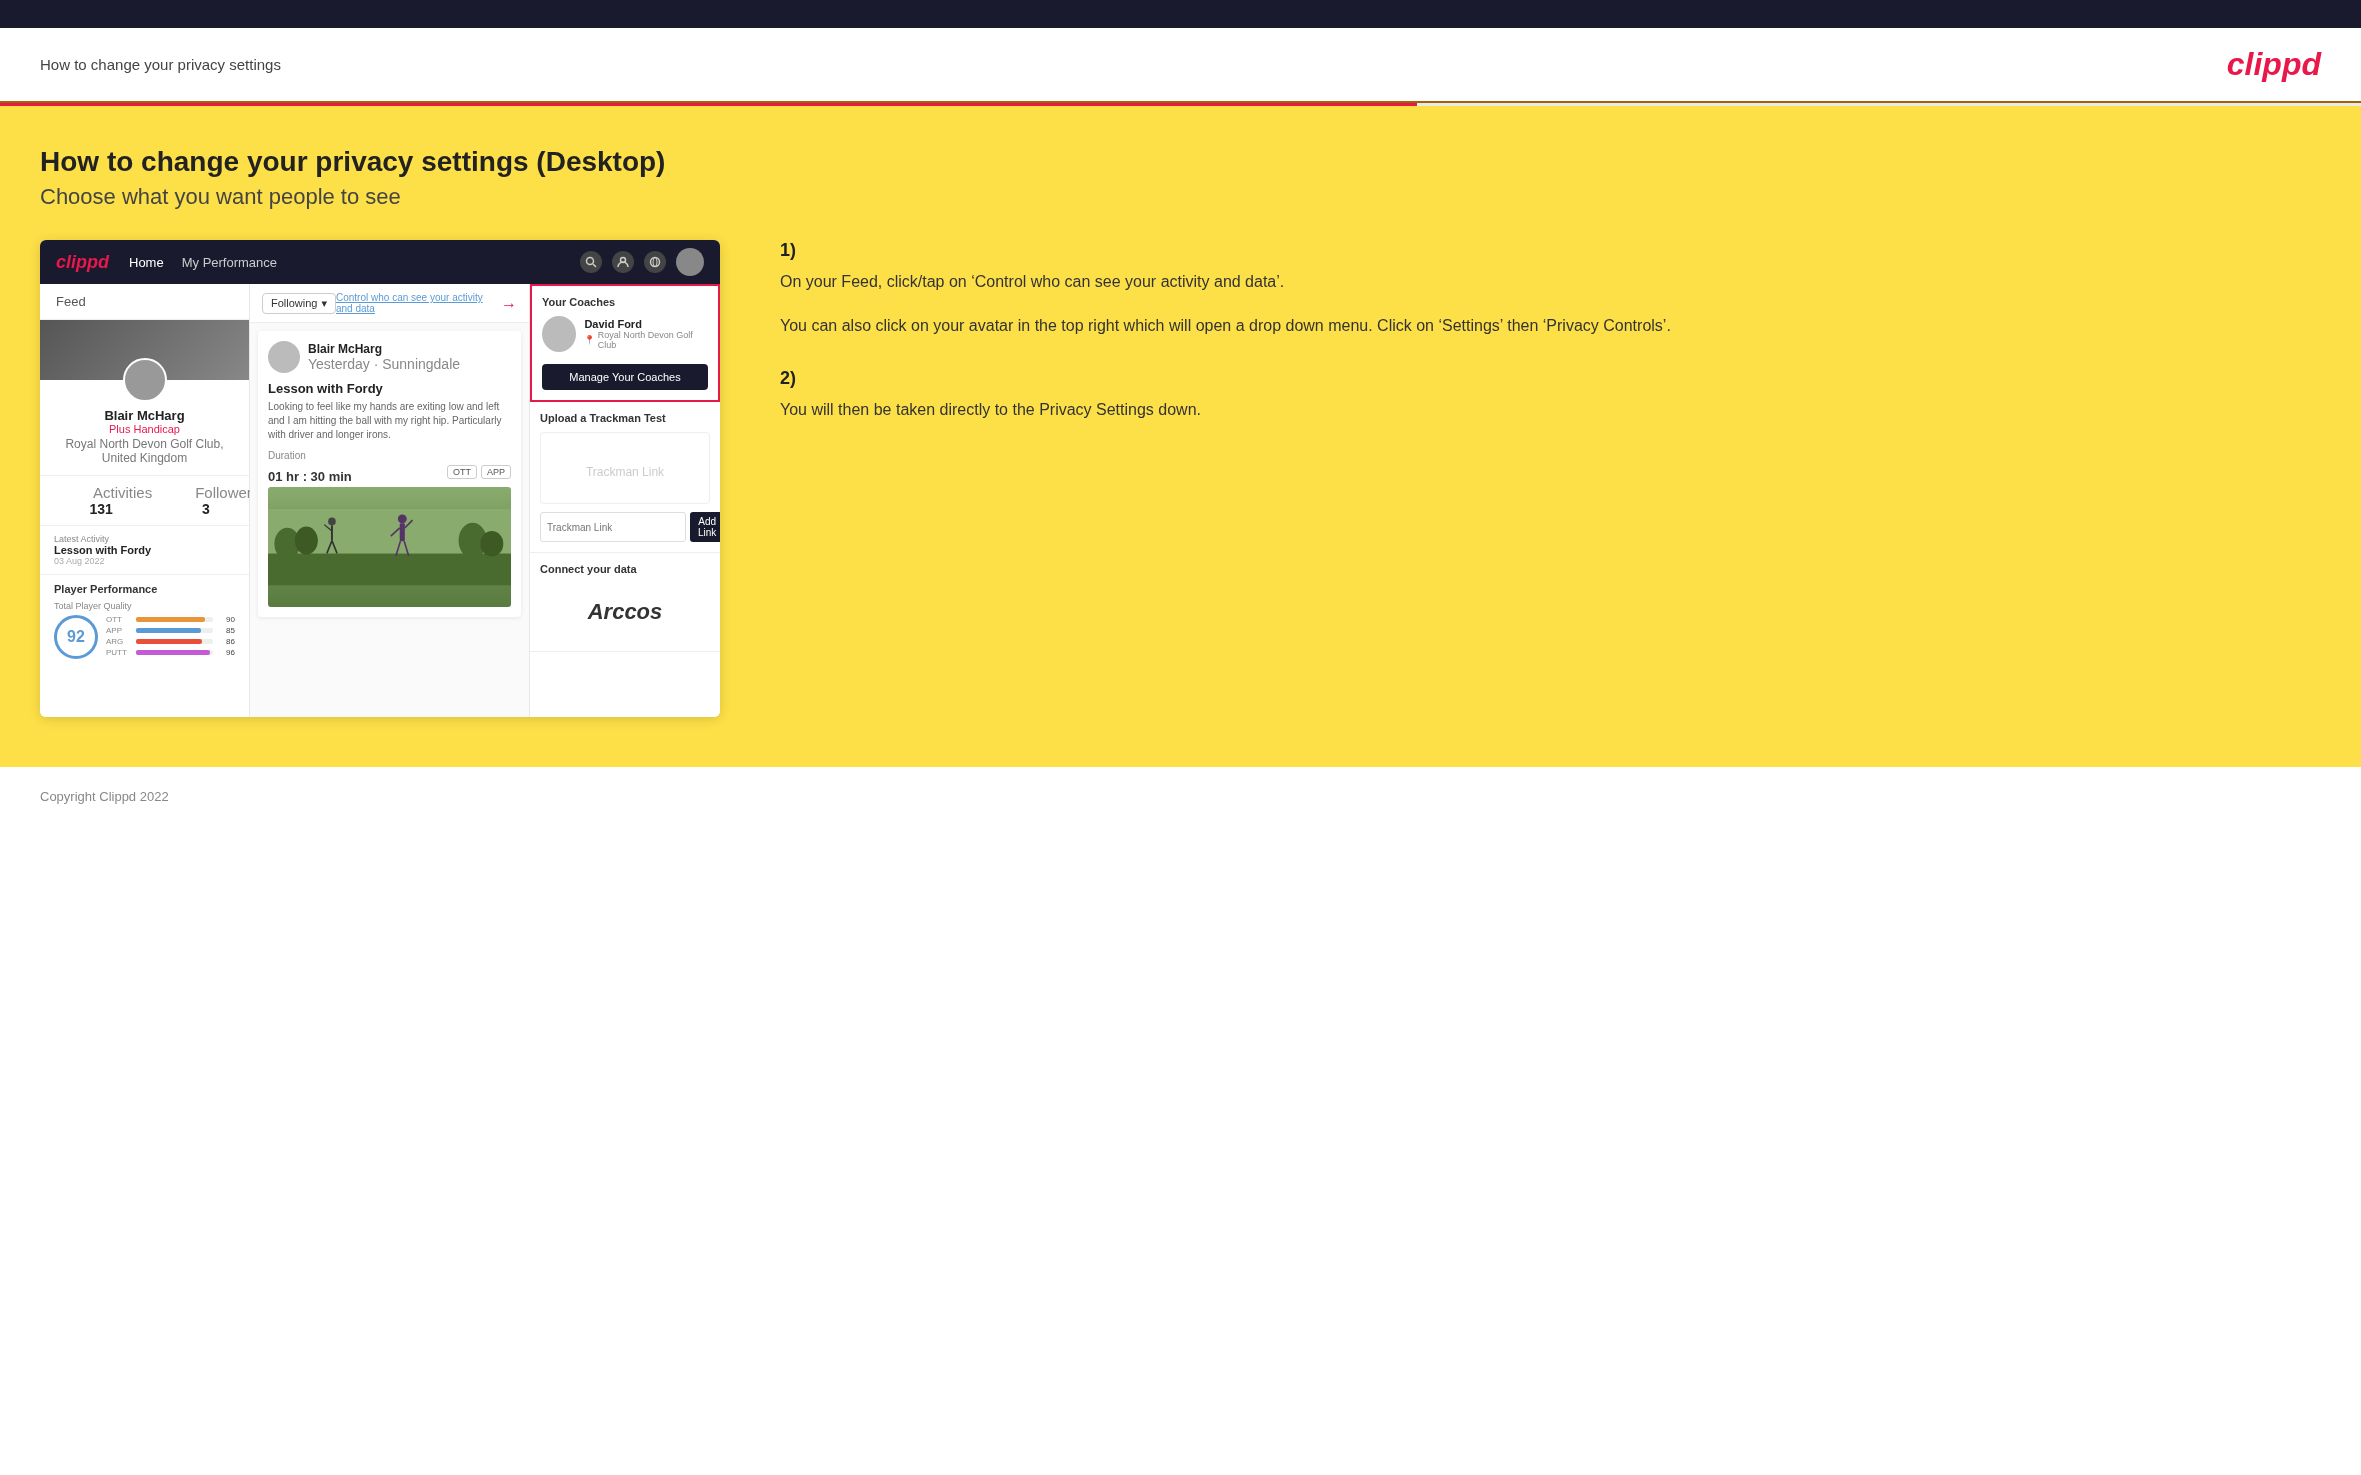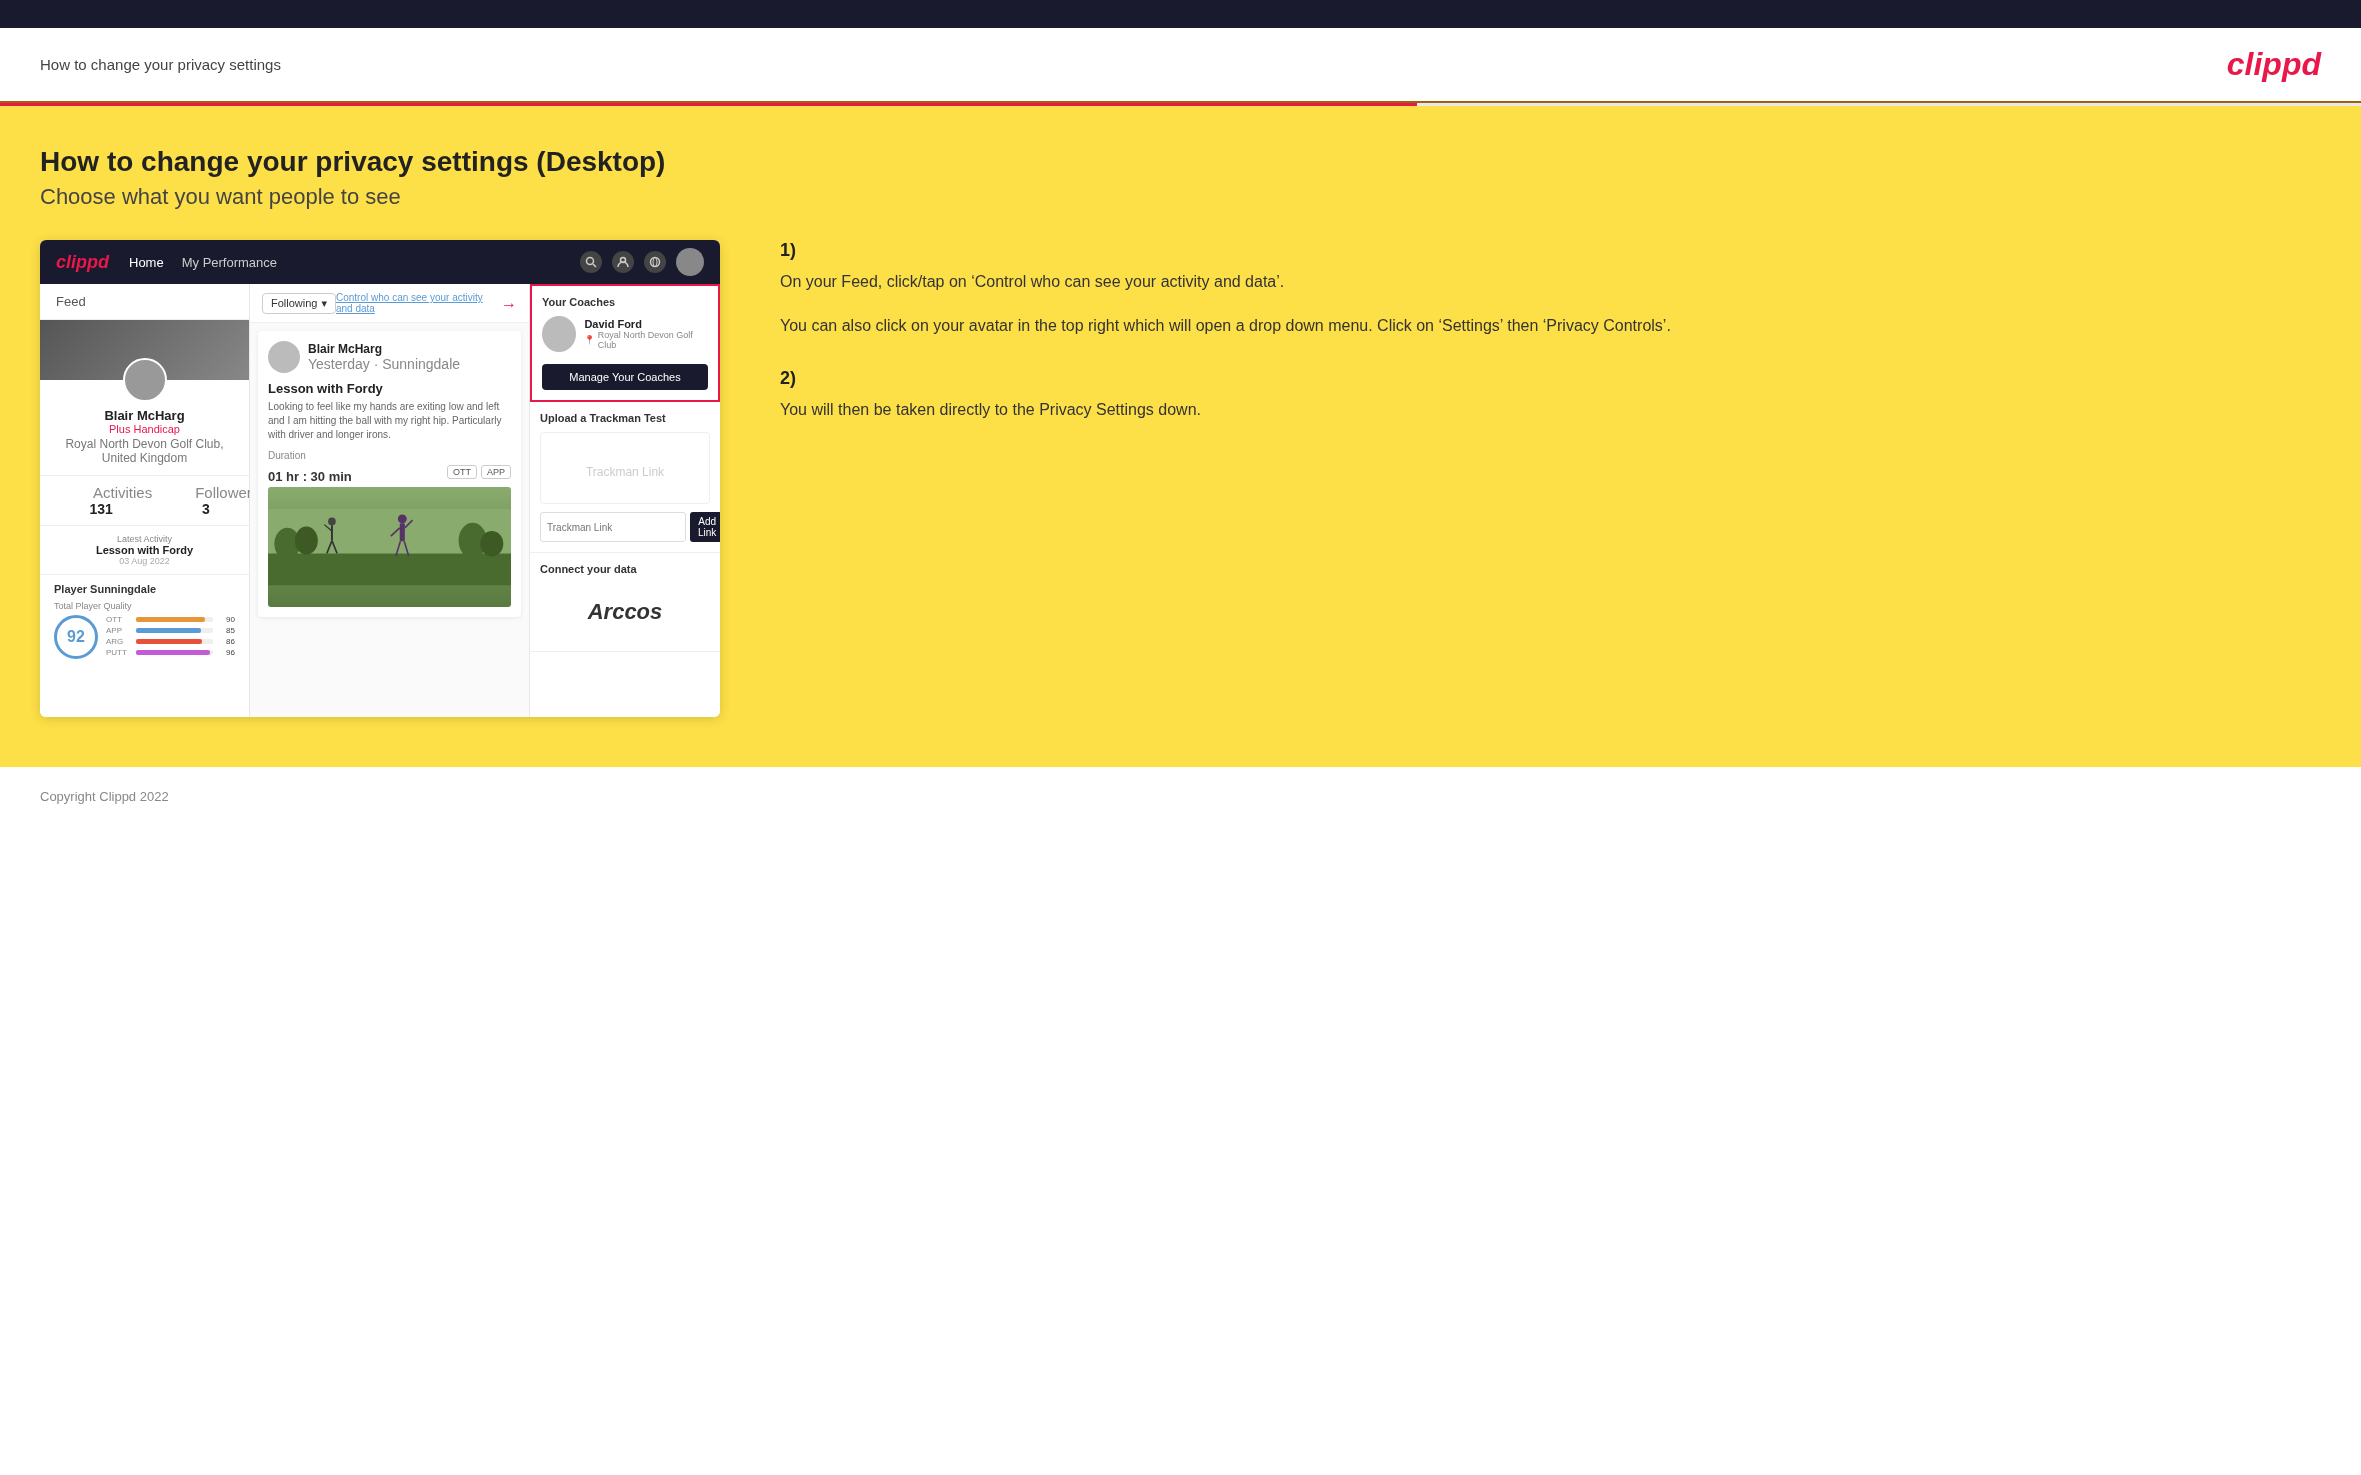--- a/index.html
+++ b/index.html
@@ -41,21 +41,21 @@
     .profile-banner { height: 60px; background: linear-gradient(135deg, #555 0%, #888 100%); position: relative; }
     .profile-avatar { width: 44px; height: 44px; border-radius: 50%; background: #999; border: 2px solid #fff; position: absolute; bottom: -22px; left: 50%; transform: translateX(-50%); }
     .profile-info { padding: 28px 10px 10px; text-align: center; }
     .profile-name { font-size: 13px; font-weight: 700; color: #222; }
     .profile-handicap { font-size: 11px; color: #e8184b; }
     .profile-club { font-size: 12px; color: #777; margin-top: 2px; }
     .profile-stats { display: flex; justify-content: space-around; padding: 8px 10px; border-top: 1px solid #eee; border-bottom: 1px solid #eee; }
     .stat-item { text-align: center; }
     .stat-label { font-size: 15px; color: #888; margin-left: 43px; }
     .stat-value { font-size: 14px; font-weight: 700; color: #222; }
-    .latest-activity { padding: 8px 14px; text-align: center; }
+    .latest-activity { padding: 8px 14px; }
     .latest-label { font-size: 9px; color: #888; }
     .latest-name { font-size: 11px; font-weight: 600; color: #222; }
     .latest-date { font-size: 9px; color: #aaa; }
     .player-performance { padding: 8px 14px; border-top: 1px solid #eee; }
     .perf-title { font-size: 11px; font-weight: 600; color: #333; margin-bottom: 6px; }
     .quality-label { font-size: 9px; color: #888; margin-bottom: 4px; }
     .quality-row { display: flex; align-items: center; gap: 8px; }
     .quality-score { width: 44px; height: 44px; border-radius: 50%; border: 3px solid #5b9bd5; display: flex; align-items: center; justify-content: center; font-size: 16px; font-weight: 700; color: #5b9bd5; flex-shrink: 0; }
     .quality-bars { flex: 1; }
     .bar-row { display: flex; align-items: center; gap: 4px; margin-bottom: 2px; }
@@ -178,21 +178,21 @@
               <div class="stat-label">Following</div>
               <div class="stat-value">4</div>
             </div>
           </div>
           <div class="latest-activity">
             <div class="latest-label">Latest Activity</div>
             <div class="latest-name">Lesson with Fordy</div>
             <div class="latest-date">03 Aug 2022</div>
           </div>
           <div class="player-performance">
-            <div class="perf-title">Player Sunningdale</div>
+            <div class="perf-title">Player Performance</div>
             <div class="quality-label">Total Player Quality</div>
             <div class="quality-row">
               <div class="quality-score">92</div>
               <div class="quality-bars" id="quality-bars">
                   <div class="bar-row">
       <span class="bar-label">OTT</span>
       <div class="bar-track">
         <div class="bar-fill" style="width:90%;background:#e8953a;"></div>
       </div>
       <span class="bar-value">90</span>

